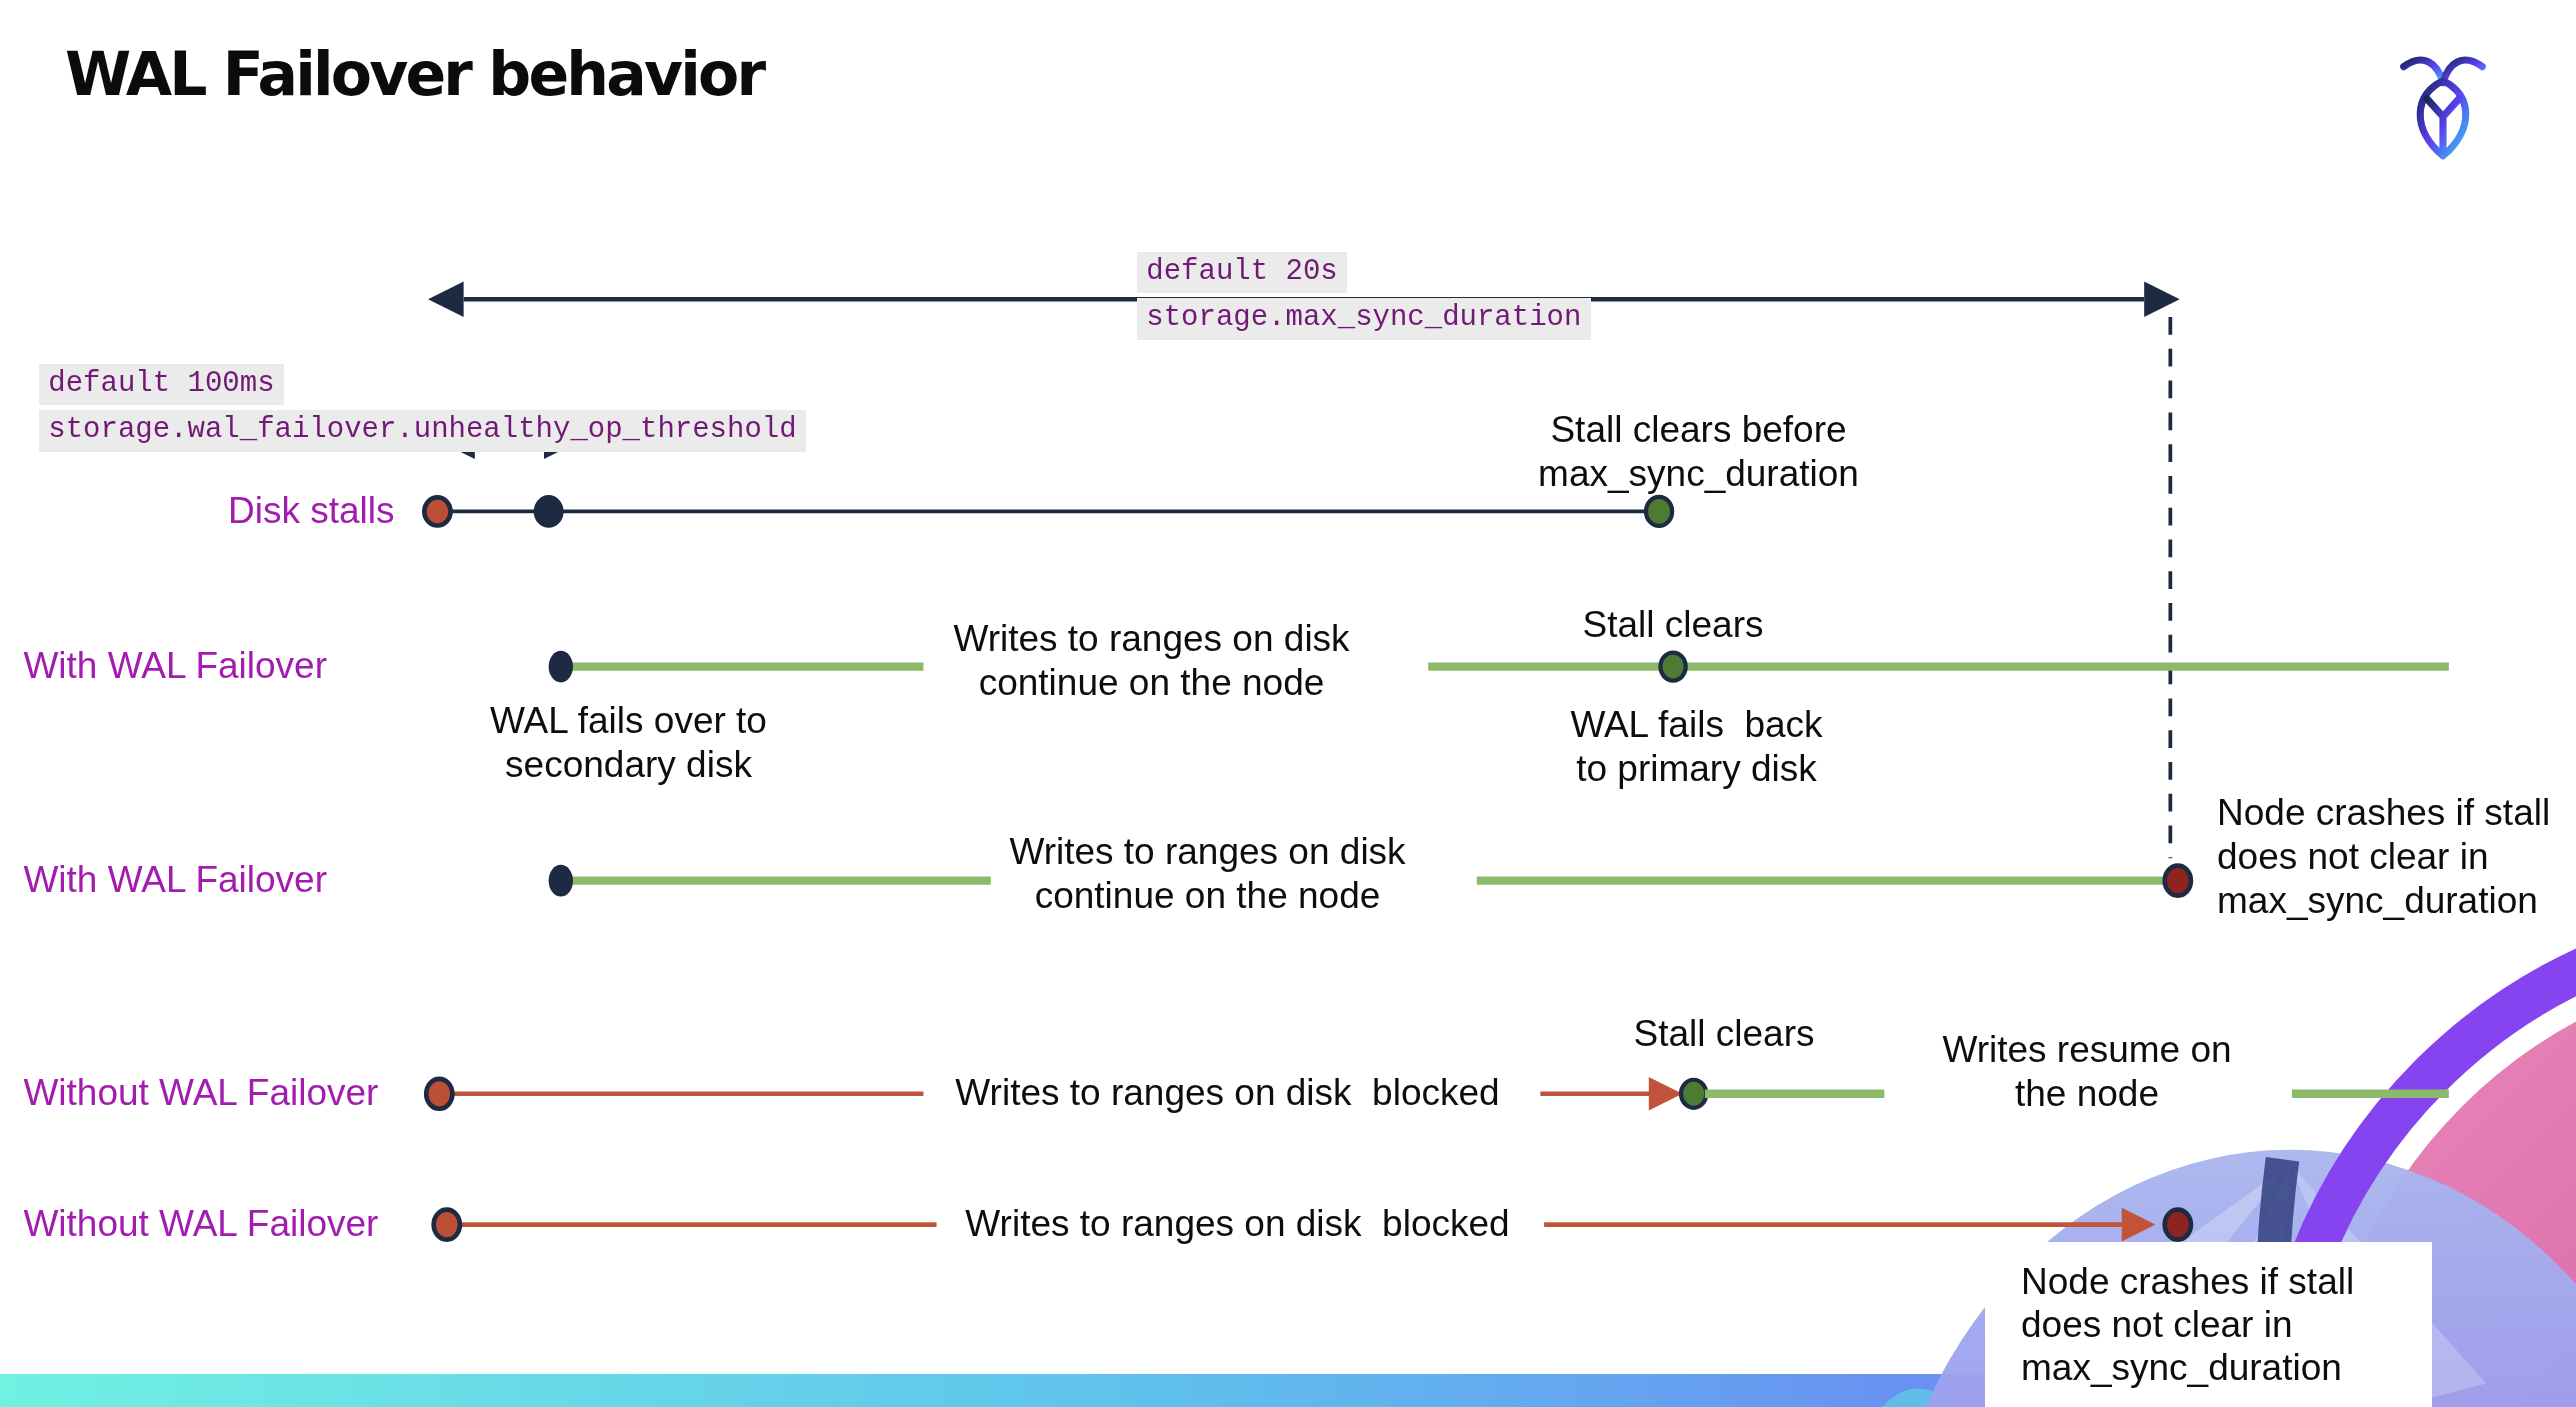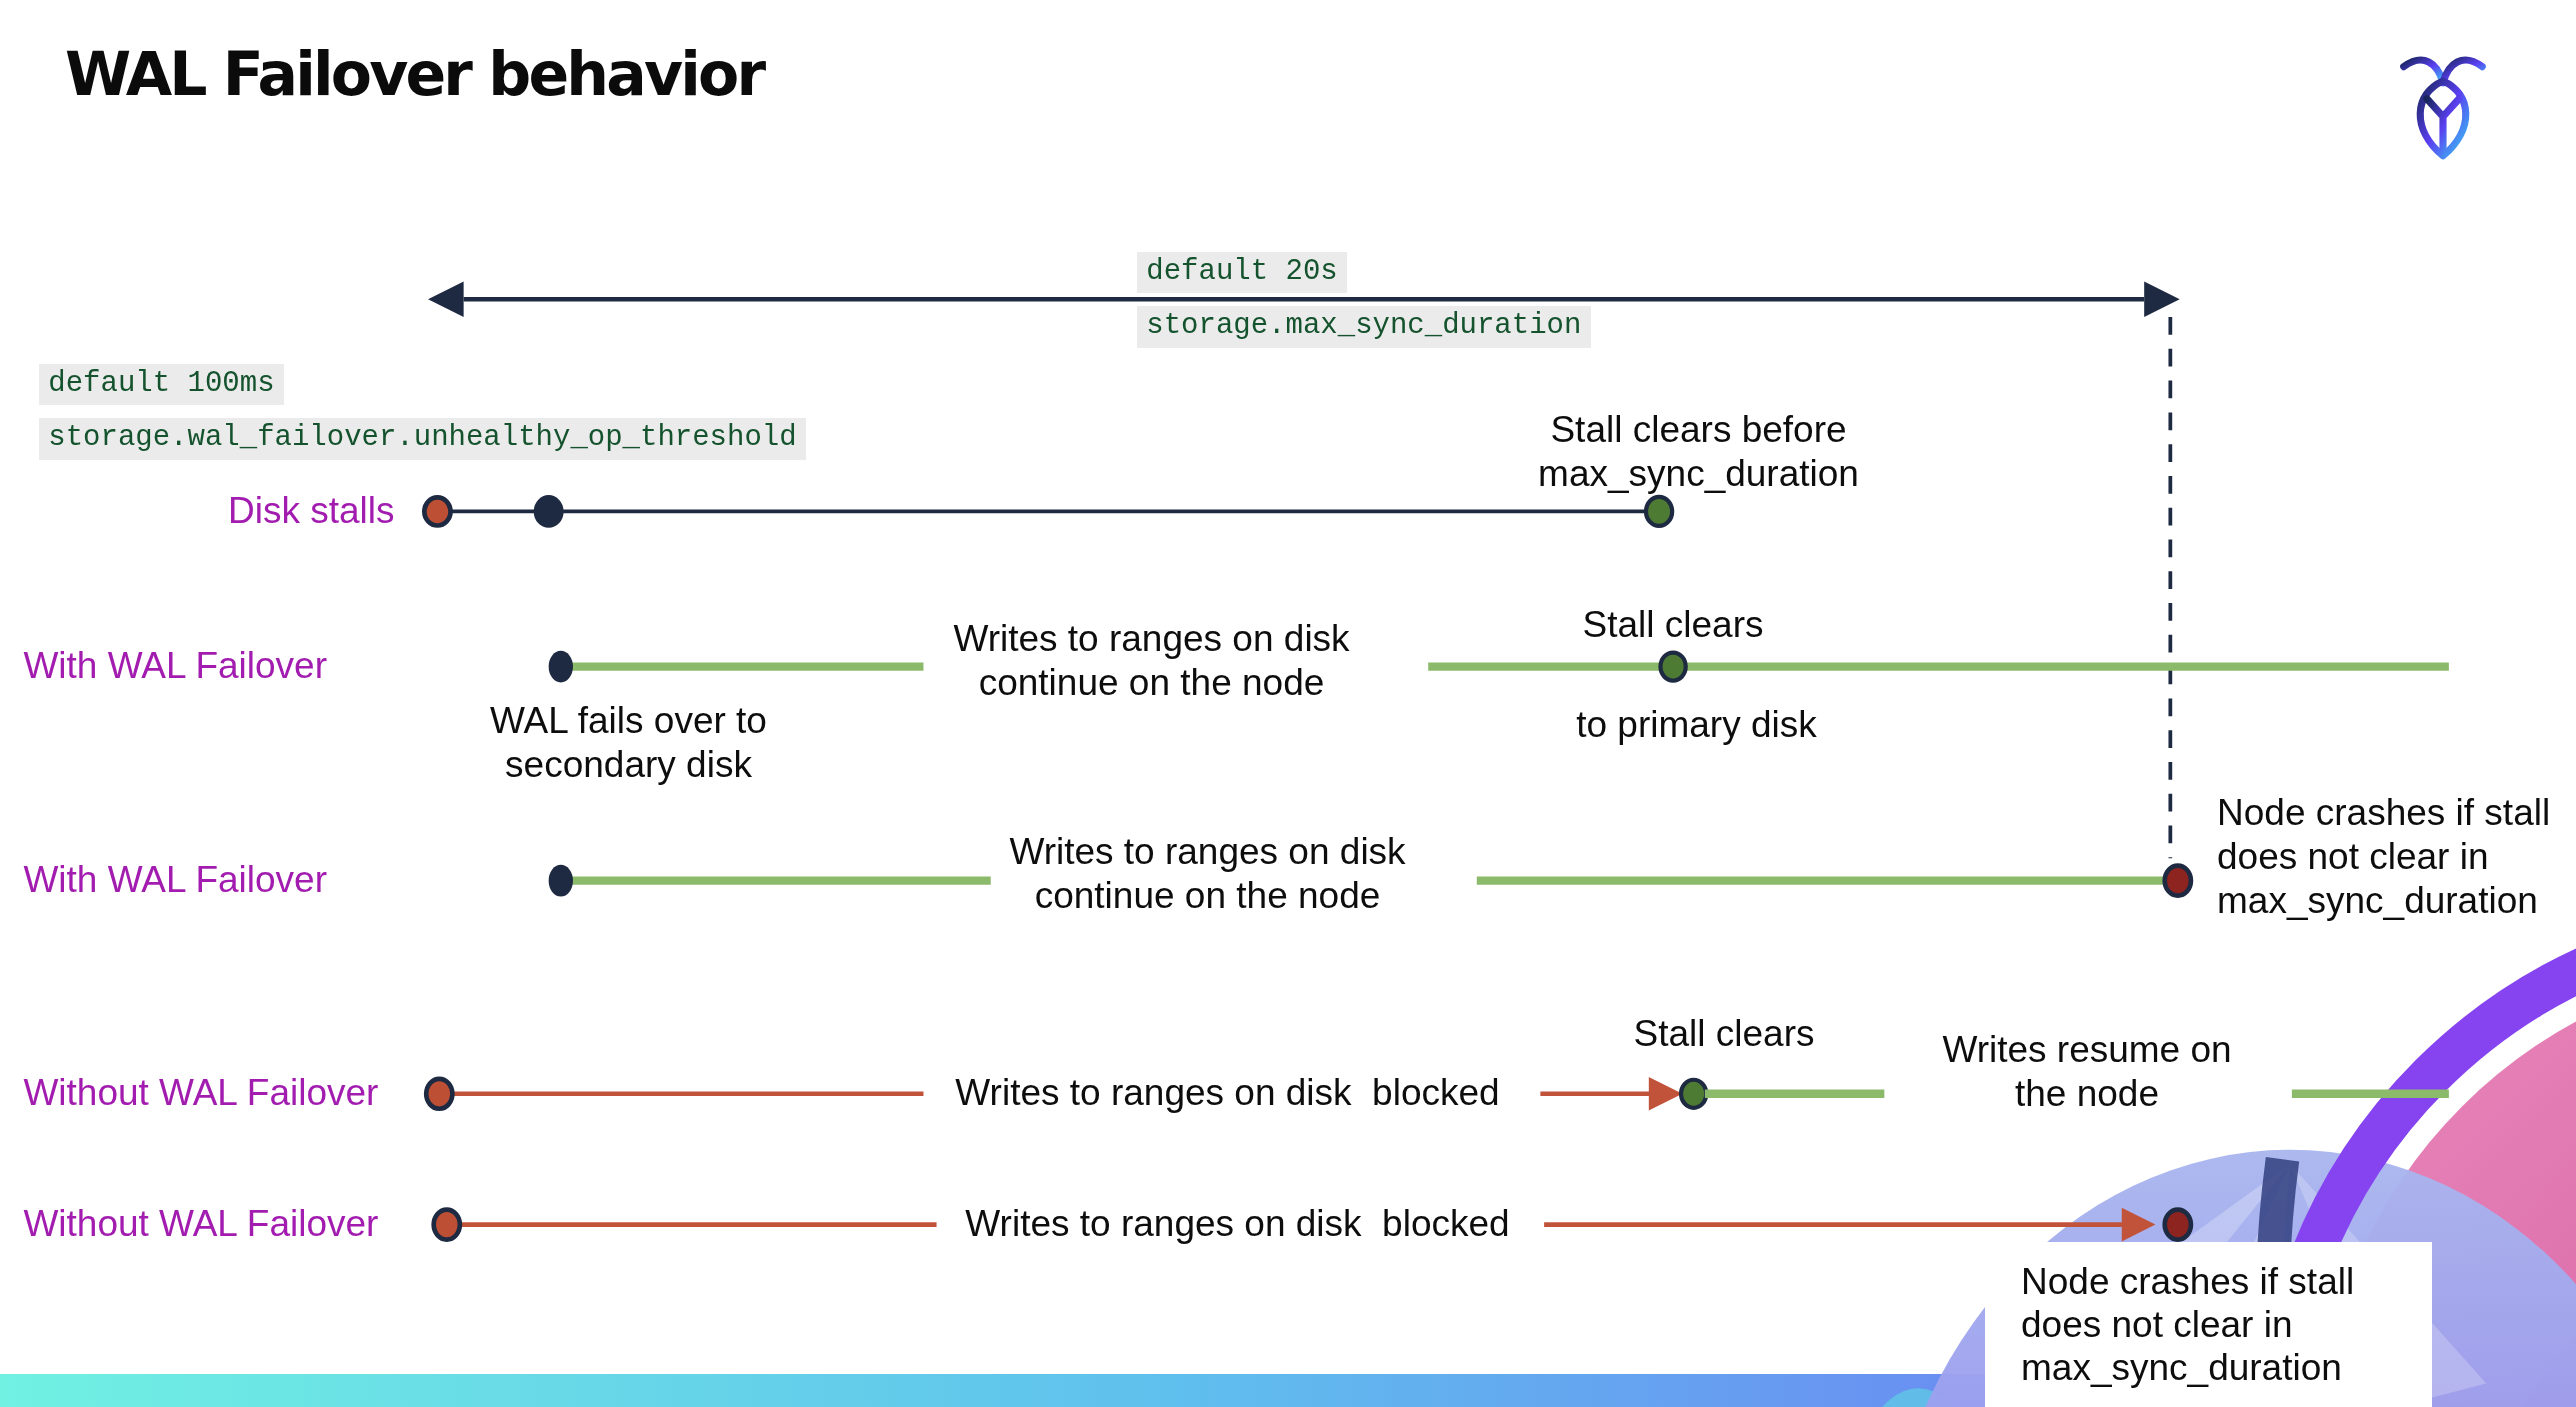--- a/index.html
+++ b/index.html
@@ -2,21 +2,21 @@
 <html style="--navy: #1e2a42; --green: #8cba6b; --greendot: #4e7b33; --red: #c2533b; --reddot: #bd4f34; --crash: #8e2420; --codebg: #ebebeb; --barc1: #70f1e2; --barc2: #5fc0ed; --barc3: #6a8cf2; --barc4: #6f5bef; --deco_pink: #d9619f; --deco_magenta: #c33e8f; --deco_purple: #7b4ff0; --deco_cyan: #40d9e8; --deco_dome: #8f9ceb;font-size:15px"><head>
 <meta charset="utf-8">
 <style>
   html,body{margin:0;padding:0;background:#ffffff;}
   .stage{position:relative;width:2576px;height:1408px;background:#ffffff;overflow:hidden;
          font-family:"Liberation Sans",sans-serif;color:#111;}
   
   .title{position:absolute;left:65px;top:39px;margin:0;font-family:"DejaVu Sans",sans-serif;
          font-size:60px;font-weight:800;letter-spacing:-2.8px;color:#0b0b0b;z-index:5;}
   .callout{position:absolute;z-index:5;font-family:"Liberation Mono",monospace;font-size:29px;line-height:32px;}
-  .callout .code{display:table;background:var(--codebg);padding:3.7px 9.3px 5.6px 9.3px;margin-bottom:13px;color:#14532d;white-space:pre;}
+  .callout .code{display:table;background:var(--codebg);padding:3.7px 9.3px 5.6px 9.3px;margin-bottom:5px;color:#701a75;white-space:pre;}
   .rowlabel{position:absolute;z-index:5;font-size:37px;line-height:52px;height:52px;white-space:nowrap;color:#a21caf;}
   .note{position:absolute;z-index:5;font-size:37px;line-height:44px;text-align:center;color:#0d0d0d;}
   .note .nl{white-space:pre;}
   .note.left{text-align:left;}
   .whitebox{position:absolute;z-index:3;background:#ffffff;}
   
   svg.overlay{position:absolute;left:0;top:0;z-index:2;}
   .ln-navy{stroke:var(--navy);stroke-width:5;fill:none;}
   .ln-thin{stroke:var(--navy);stroke-width:4;fill:none;}
   .ln-green{stroke:var(--green);stroke-width:9;fill:none;}
@@ -174,20 +174,21 @@
   <div class="note" style="left:1533px;top:603px;width:280px;">
     <div class="nl">Stall clears</div>
   </div>
 
   <div class="note" style="left:418px;top:699px;width:421px;">
     <div class="nl">WAL fails over to</div>
     <div class="nl">secondary disk</div>
   </div>
 
   <div class="note" style="left:1486px;top:703px;width:421px;">
+    <div class="nl">WAL fails  back</div>
     <div class="nl">to primary disk</div>
   </div>
 
   <div class="note" style="left:974px;top:830px;width:467px;">
     <div class="nl">Writes to ranges on disk</div>
     <div class="nl">continue on the node</div>
   </div>
 
   <div class="note left" style="left:2217px;top:791px;width:365px;">
     <div class="nl">Node crashes if stall</div>

